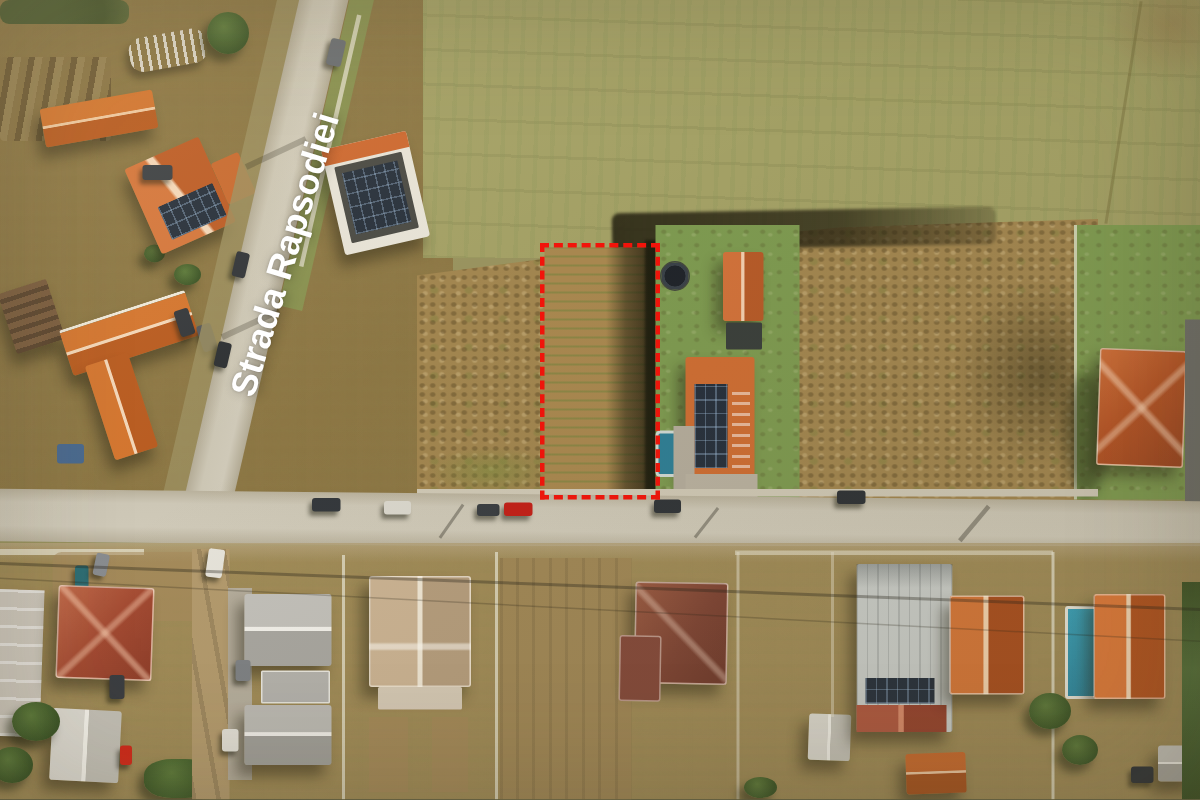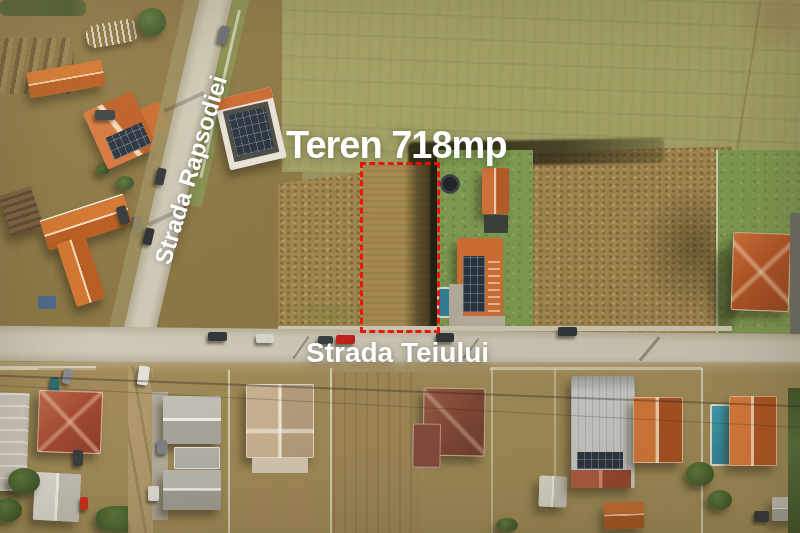--- a/index.html
+++ b/index.html
@@ -204,17 +204,15 @@
   <div class="abs tree" style="left:708px;top:490px;width:24px;height:20px;"></div>
   <div class="abs tree" style="left:496px;top:518px;width:22px;height:14px;"></div>
 
   <div class="abs wire" style="left:-10px;top:390px;width:820px;height:2px;transform:rotate(2.2deg);"></div>
   <div class="abs wire" style="left:-10px;top:406px;width:820px;height:1px;transform:rotate(3deg);opacity:.7;"></div>
 
   <div class="abs plot-outline" style="left:360px;top:162px;width:74px;height:165px;"></div>
 
   <div class="abs tint" style="left:0;top:0;width:800px;height:533px;"></div>
 
-  <div class="abs lbl" style="left:286px;top:124px;font-size:38px;letter-spacing:-1px;">Teren 718mp</div>
   <div class="abs lbl" style="left:191px;top:170px;font-size:24px;transform:translate(-50%,-50%) rotate(-73deg);">Strada Rapsodiei</div>
-  <div class="abs lbl" style="left:306px;top:337px;font-size:28px;">Strada Teiului</div>
 
 </div>
 
 </body></html>

